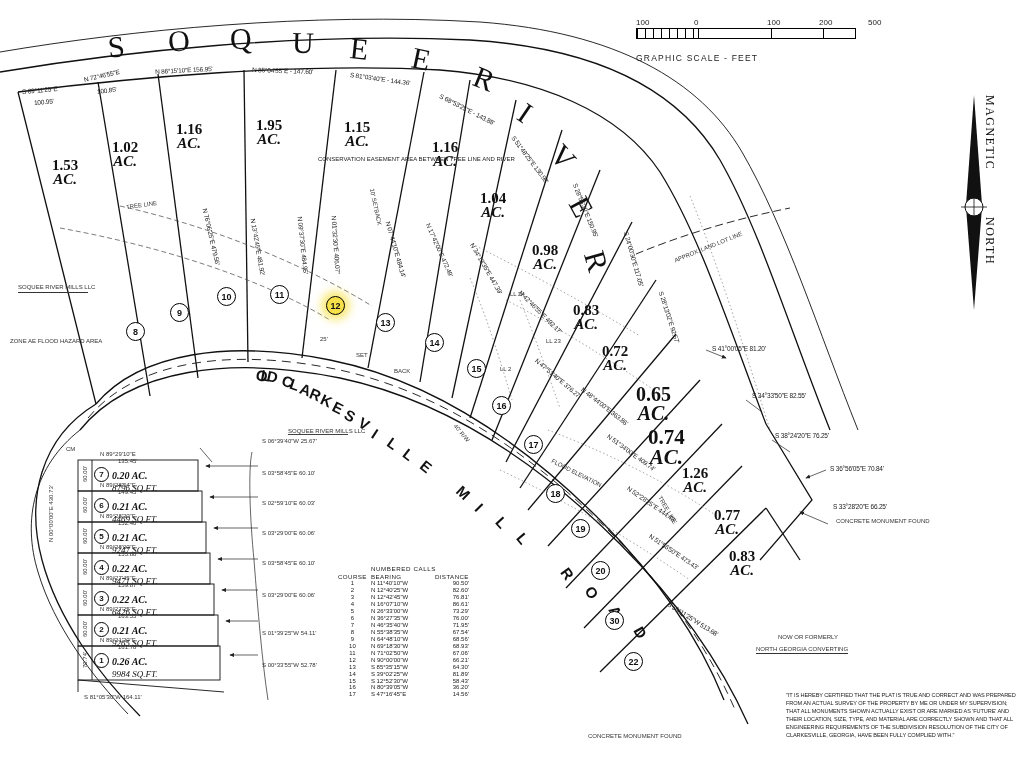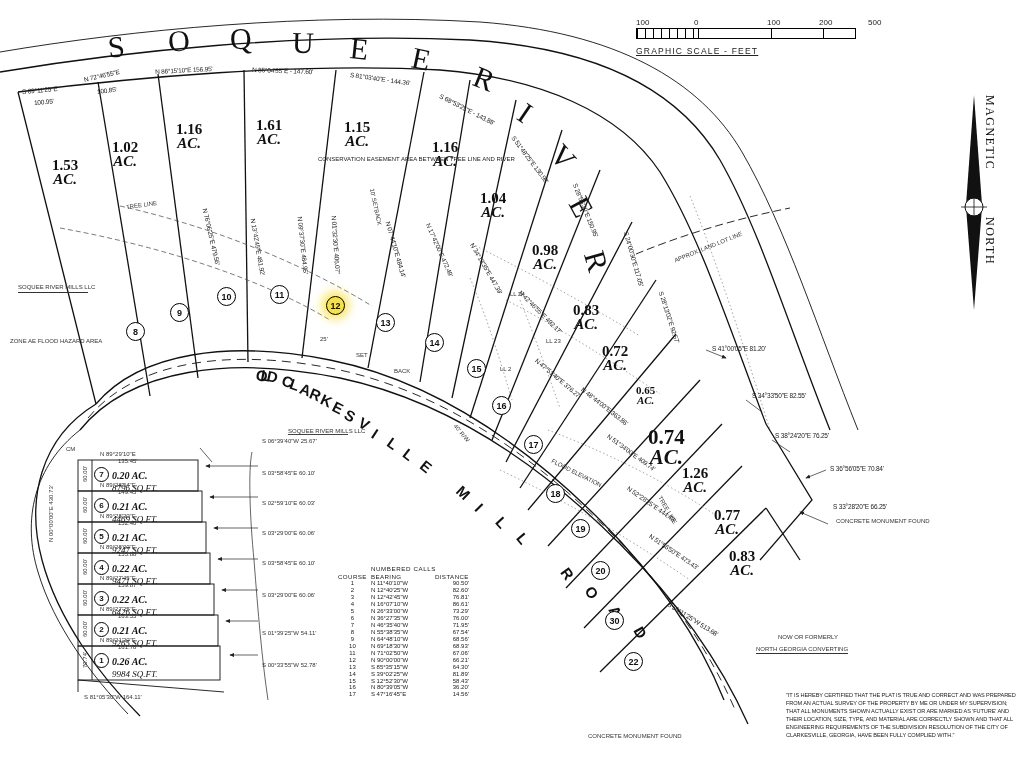--- a/index.html
+++ b/index.html
@@ -18,21 +18,21 @@
            background:#fff;font-family:"Liberation Sans",sans-serif;}
   .circnum.hl{background:#f7e14a;border-color:#000;box-shadow:0 0 9px 5px rgba(247,225,74,.75);}
   .rivertext{position:absolute;font-family:"Liberation Serif",serif;font-size:30px;font-weight:400;}
   .scalewrap{position:absolute;left:636px;top:18px;}
   .scalebar{position:relative;width:220px;height:11px;border:1px solid #000;box-sizing:border-box;}
   .scalebar .fill{position:absolute;left:0;top:0;bottom:0;width:61px;
       background:repeating-linear-gradient(90deg,#000 0 1px,#fff 1px 8px);}
   .scalebar .mid{position:absolute;top:0;bottom:0;width:1px;background:#000;}
   .scalenums{position:relative;height:10px;font-size:8px;color:#222;}
   .scalenums span{position:absolute;top:0;}
-  .scalecap{font-size:8.5px;letter-spacing:1.2px;color:#222;margin-top:7px;text-decoration:underline;}
+  .scalecap{font-size:8.5px;letter-spacing:1.2px;color:#222;margin-top:14px;}
   .magwrap{position:absolute;left:952px;top:95px;width:60px;height:215px;}
   .magtxt{position:absolute;writing-mode:vertical-rl;font-family:"Liberation Serif",serif;
           font-size:12px;letter-spacing:1.5px;}
   .cert{position:absolute;left:786px;top:692px;width:232px;font-size:5.6px;line-height:1.42;
         color:#222;letter-spacing:-0.1px;}
   .calls{position:absolute;left:336px;top:565px;font-size:6px;color:#222;}
   .calls table{border-collapse:collapse;}
   .calls td{padding:0 2px;font-size:6px;line-height:1.16;white-space:nowrap;}
   .calls .c{text-align:center;width:16px;}
   .calls .b{text-align:left;width:60px;}
@@ -192,28 +192,28 @@
       <span class="lbl" style="left: 585.787px; top: 583.66px; font-family: &quot;Liberation Sans&quot;, sans-serif; font-size: 15px; font-weight: 700; letter-spacing: 0px; transform: rotate(55.84deg);">O</span>
       <span class="lbl" style="left: 610.079px; top: 603.16px; font-family: &quot;Liberation Sans&quot;, sans-serif; font-size: 15px; font-weight: 700; letter-spacing: 0px; transform: rotate(57.92deg);">A</span>
       <span class="lbl" style="left: 635.2px; top: 623.5px; font-family: &quot;Liberation Sans&quot;, sans-serif; font-size: 15px; font-weight: 700; letter-spacing: 0px; transform: rotate(60deg);">D</span>
     </div>
   <div class="lbl tiny" style="left:451px;top:430px;transform:rotate(50deg);">40' R/W</div>
 
   <div id="acre-layer">
       <div class="lbl acre" style="left: 52px; top: 158px; font-size: 15px;"><span class="n">1.53</span><span>AC.</span></div>
       <div class="lbl acre" style="left: 112px; top: 140px; font-size: 15px;"><span class="n">1.02</span><span>AC.</span></div>
       <div class="lbl acre" style="left: 176px; top: 122px; font-size: 15px;"><span class="n">1.16</span><span>AC.</span></div>
-      <div class="lbl acre" style="left: 256px; top: 118px; font-size: 15px;"><span class="n">1.61</span><span>AC.</span></div>
+      <div class="lbl acre" style="left: 256px; top: 118px; font-size: 15px;"><span class="n">1.95</span><span>AC.</span></div>
       <div class="lbl acre" style="left: 344px; top: 120px; font-size: 15px;"><span class="n">1.15</span><span>AC.</span></div>
       <div class="lbl acre" style="left: 432px; top: 140px; font-size: 15px;"><span class="n">1.16</span><span>AC.</span></div>
       <div class="lbl acre" style="left: 480px; top: 191px; font-size: 15px;"><span class="n">1.04</span><span>AC.</span></div>
       <div class="lbl acre" style="left: 532px; top: 243px; font-size: 15px;"><span class="n">0.98</span><span>AC.</span></div>
       <div class="lbl acre" style="left: 573px; top: 303px; font-size: 15px;"><span class="n">0.83</span><span>AC.</span></div>
       <div class="lbl acre" style="left: 602px; top: 344px; font-size: 15px;"><span class="n">0.72</span><span>AC.</span></div>
-      <div class="lbl acre" style="left: 636px; top: 385px; font-size: 11px;"><span class="n">0.65</span><span>AC.</span></div>
+      <div class="lbl acre" style="left: 636px; top: 385px; font-size: 20px;"><span class="n">0.65</span><span>AC.</span></div>
       <div class="lbl acre" style="left: 648px; top: 428px; font-size: 21px;"><span class="n">0.74</span><span>AC.</span></div>
       <div class="lbl acre" style="left: 682px; top: 466px; font-size: 15px;"><span class="n">1.26</span><span>AC.</span></div>
       <div class="lbl acre" style="left: 714px; top: 508px; font-size: 15px;"><span class="n">0.77</span><span>AC.</span></div>
       <div class="lbl acre" style="left: 729px; top: 549px; font-size: 15px;"><span class="n">0.83</span><span>AC.</span></div>
     </div>
 
   <div id="circle-layer">
       <div class="circnum" style="left: 126px; top: 322px;">8</div>
       <div class="circnum" style="left: 170px; top: 303px;">9</div>
       <div class="circnum" style="left: 217px; top: 287px;">10</div>

